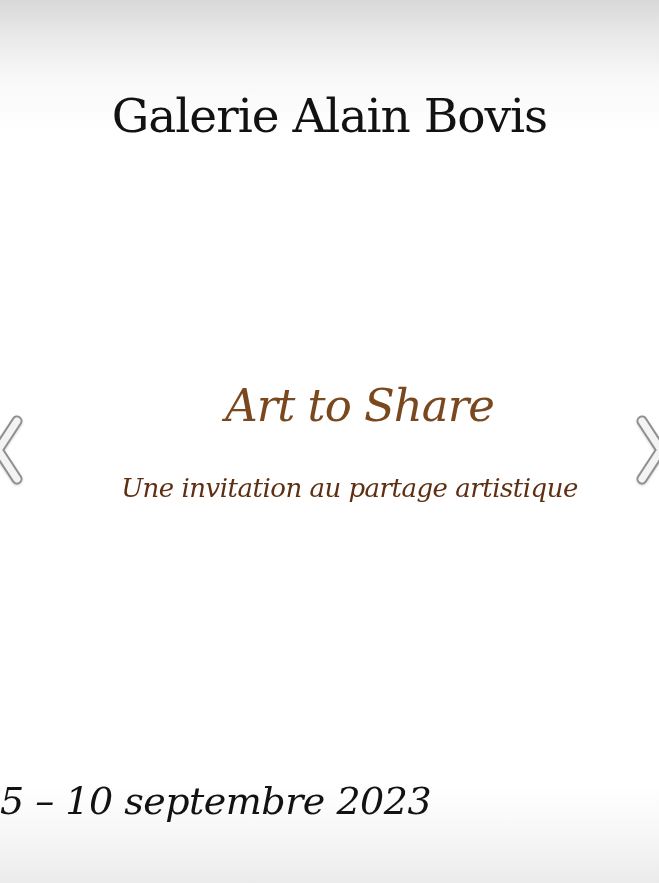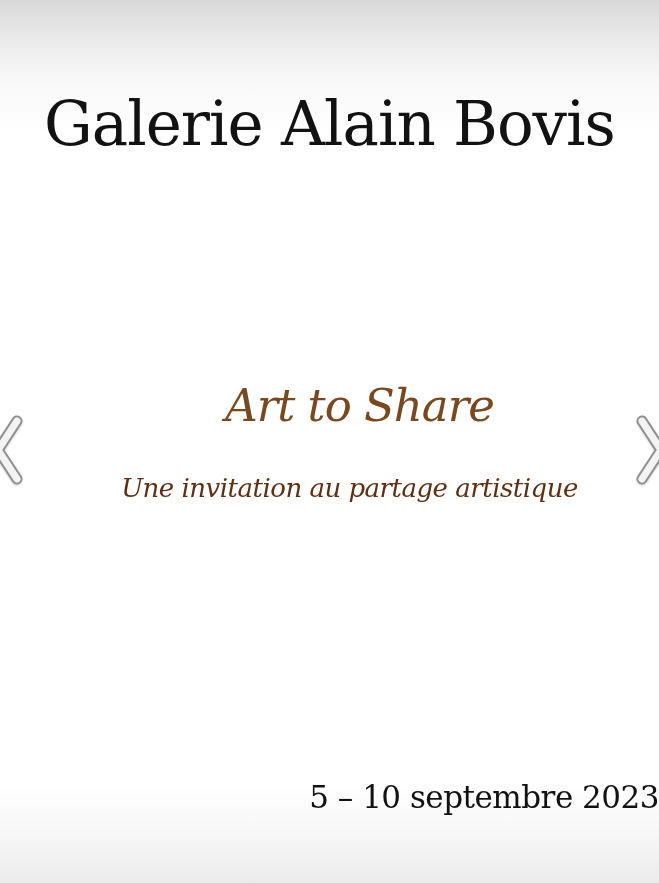--- a/index.html
+++ b/index.html
@@ -19,21 +19,21 @@
       #f6f6f6 95%,
       var(--background-bottom-gray, #ebebeb) 100%);
   }
 
   .gallery-name {
     position: absolute;
     top: 88px;
     left: 0;
     width: 100%;
     text-align: center;
-    font-size: 61px;
+    font-size: 47px;
     letter-spacing: -1px;
     color: var(--heading-black, #121212);
   }
 
   .exhibition-title {
     position: absolute;
     top: 379px;
     left: 0;
     width: 100%;
     text-align: center;
@@ -56,24 +56,25 @@
     letter-spacing: -0.5px;
     color: var(--subtitle-brown, #5e2f12);
     padding-left: 20px;
   }
 
   .dates {
     position: absolute;
     top: 779px;
     left: 0;
     width: 100%;
-    text-align: right;
-    font-size: 31px;
+    text-align: left;
+    font-size: 38px;
     letter-spacing: -0.5px;
     color: var(--heading-black, #121212);
+    font-style: italic;
   }
 
   .nav {
     position: absolute;
     top: 412px;
     width: 34px;
     height: 76px;
     padding: 0;
     margin: 0;
     background: none;

